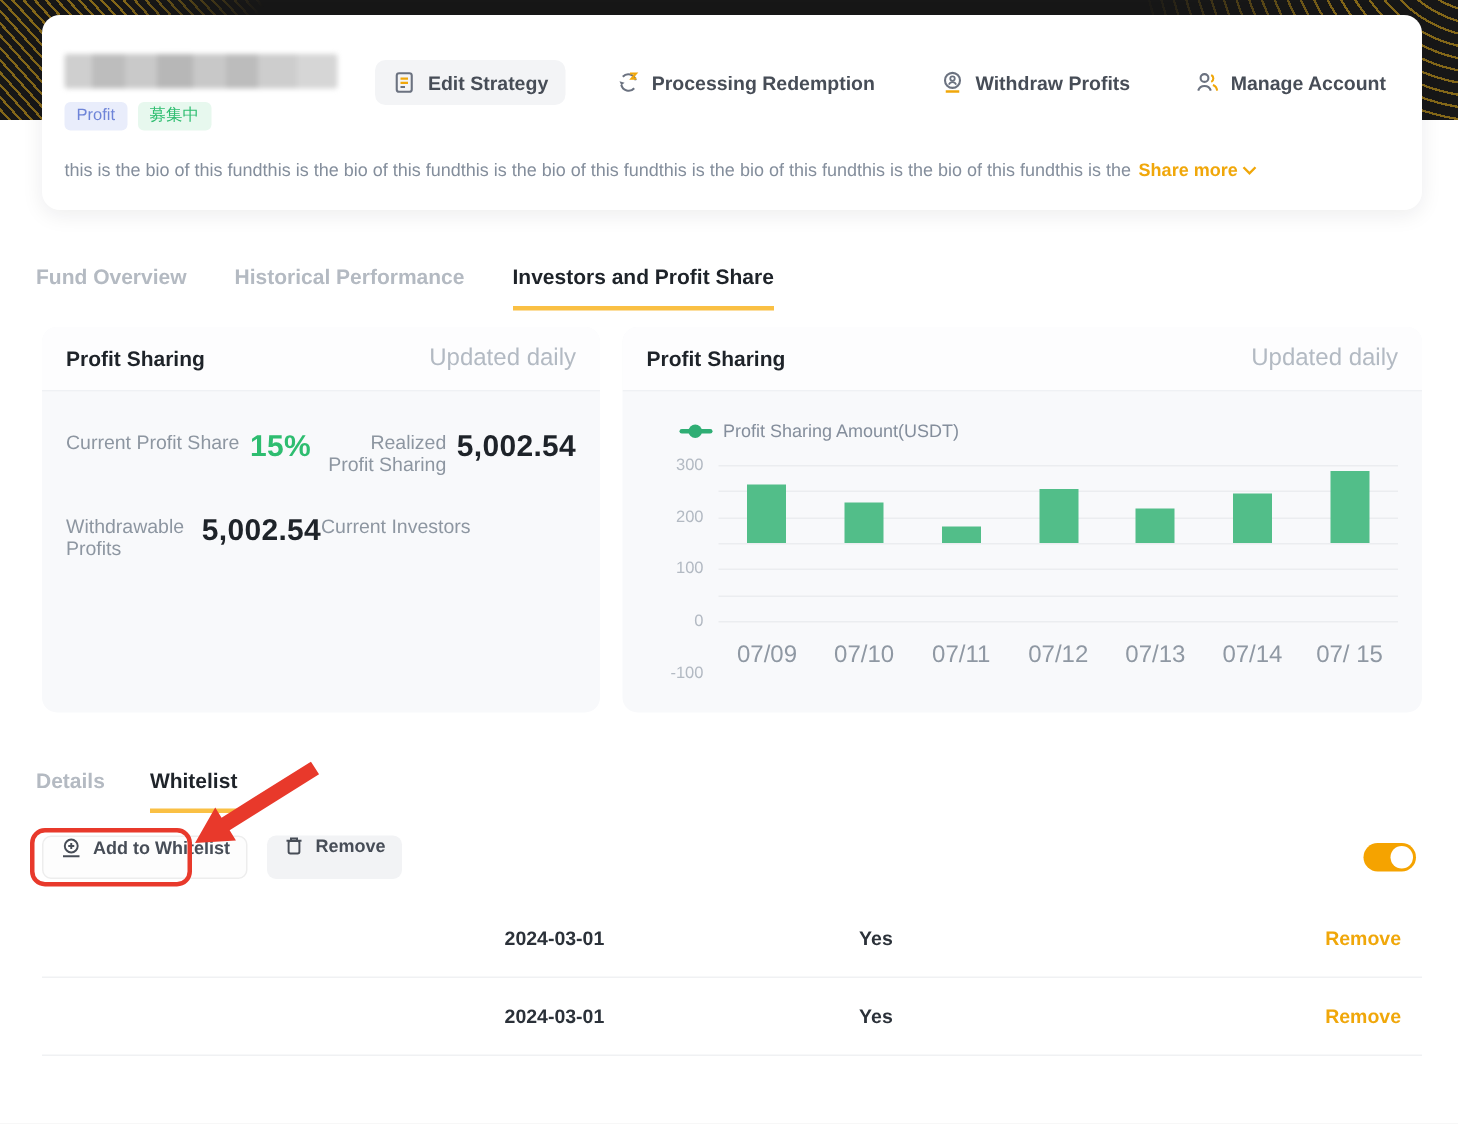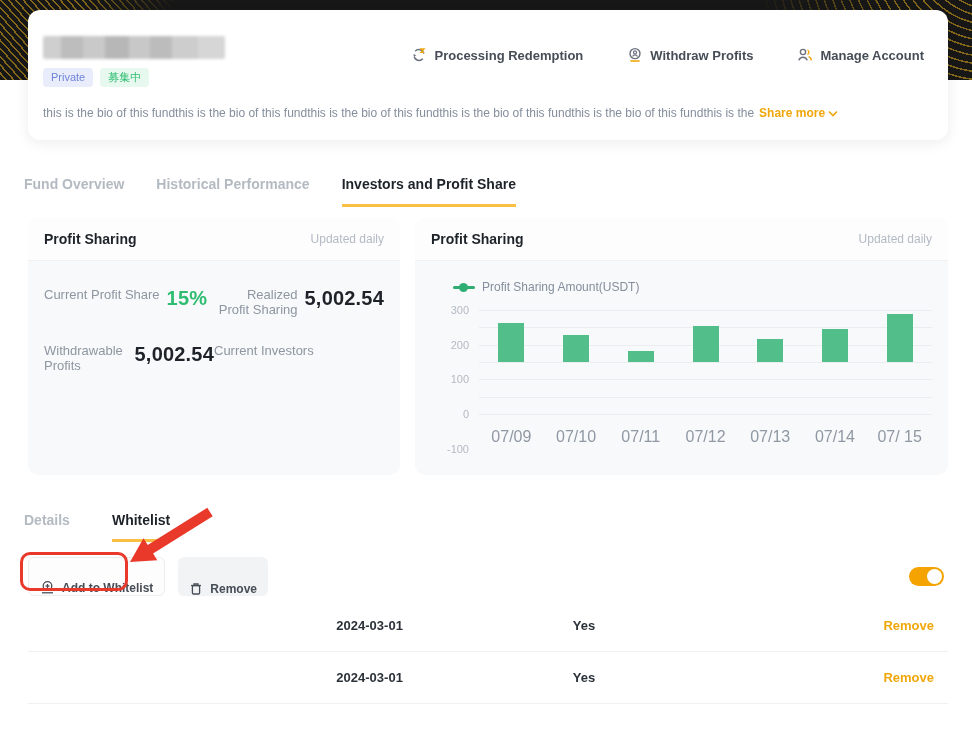--- a/index.html
+++ b/index.html
@@ -37,21 +37,21 @@
   
   .main-tabs { position:absolute; left:24px; top:176px; display:flex; gap:32px; }
   .main-tab { font-size:14px; font-weight:700; color:#b4bac2; padding-bottom:12px; border-bottom:3px solid transparent; cursor:pointer; }
   .main-tab.active { color:#1e2329; border-bottom-color:#fac044; }
 
   
   .card { position:absolute; top:218px; border-radius:10px; background:#f8f9fb; overflow:hidden; }
   .card .card-head { height:43px; background:#fdfdfe; border-bottom:1px solid #eff1f4;
     display:flex; align-items:center; justify-content:space-between; padding:0 16px; }
   .card-title { font-size:14px; font-weight:700; color:#1e2329; }
-  .updated { font-size:12px; color:#b3bac3; }
+  .updated { font-size:16px; color:#b3bac3; }
   .stats-card { left:28px; width:372px; height:257px; }
   .stats-grid { display:grid; grid-template-columns:1fr 1fr; padding:26px 16px 0; row-gap:26px; }
   .stat { display:flex; flex-direction:row; gap:7px; }
   .stat:nth-child(2n) { text-align:right; }
   .stat-label { font-size:13px; color:#8d96a1; }
   .stat-value { font-size:20px; font-weight:700; color:#1e2329; letter-spacing:.2px; }
   .stat-value.green { color:#2ebd70; }
 
   .chart-card { left:415px; width:533px; height:257px; }
   .legend { display:flex; align-items:center; gap:7px; margin:19px 0 0 38px; font-size:12px; color:#848e9c; }
@@ -61,26 +61,26 @@
   .plot { position:relative; height:104px; }
   .gridline { position:absolute; left:0; right:0; height:1px; background:#ebedf0; }
   .ytick { position:absolute; right:calc(100% + 10px); transform:translateY(-6px); font-size:11px; color:#b3bac3; white-space:nowrap; }
   .bar-row { position:absolute; inset:0; display:flex; }
   .bar-slot { flex:1; position:relative; }
   .bar { position:absolute; left:50%; transform:translateX(-50%); width:26px; background:#52be89; }
   .xlabels { display:flex; margin:14px 16px 0 64px; }
   .xlabel { flex:1; text-align:center; font-size:16px; color:#8f98a3; }
 
   
-  .sub-tabs { position:absolute; left:24px; top:512px; display:flex; gap:42px; }
+  .sub-tabs { position:absolute; left:24px; top:512px; display:flex; gap:30px; }
   .sub-tab { font-size:14px; font-weight:700; color:#b4bac2; padding-bottom:11px; border-bottom:3px solid transparent; cursor:pointer; }
   .sub-tab.active { color:#1e2329; border-bottom-color:#fac044; }
 
   .toolbar { position:absolute; left:28px; right:28px; top:557px; display:flex; align-items:center; gap:13px; }
-  .tbtn { display:inline-flex; align-items:flex-end; gap:7px; height:39px; padding:0 11px; border-radius:6px;
+  .tbtn { display:inline-flex; align-items:flex-start; gap:7px; height:29px; padding:0 11px; border-radius:6px;
     border:none; background:#f2f3f5; font-family:inherit; font-size:12px; font-weight:600; color:#474d57; cursor:pointer; }
   .tbtn.add { background:#fdfdfd; border:1px solid #ededed; }
   .toggle { margin-left:auto; width:35px; height:19px; border-radius:10px; background:#f5a300; position:relative; cursor:pointer; }
   .toggle .knob { position:absolute; right:2px; top:2px; width:15px; height:15px; border-radius:50%; background:#fff; }
 
   .wl-table { position:absolute; left:28px; top:600px; width:920px; }
   .t-head { display:grid; grid-template-columns:33% 26.5% 29.5% auto; align-items:center;
     height:38px; background:#f7f8fa; border-radius:4px; padding:0 14px; font-size:12px; color:#a5adb8; }
   .t-head .col-actions { text-align:right; }
   .t-row { display:grid; grid-template-columns:33% 26.5% 29.5% auto; align-items:center;
@@ -103,24 +103,33 @@
 <div class="screen">
 
   <div class="banner">
     <div class="lines-left"></div>
     <div class="lines-right"></div>
   </div>
 
   <div class="header-card">
     <div class="name-blur"></div>
     <div class="badges">
-      <span class="badge private">Private</span>
+      <span class="badge private">Profit</span>
       <span class="badge recruiting">募集中</span>
     </div>
     <div class="header-actions">
+      <button class="hbtn pill">
+        <svg class="icon" width="16" height="16" viewBox="0 0 16 16">
+          <rect x="2.5" y="1.8" width="10" height="12.4" rx="1.6" fill="none" stroke="#6b7280" stroke-width="1.4"></rect>
+          <line x1="5" y1="5.4" x2="10" y2="5.4" stroke="#f0a70a" stroke-width="1.5"></line>
+          <line x1="5" y1="8.2" x2="10" y2="8.2" stroke="#f0a70a" stroke-width="1.5"></line>
+          <line x1="5" y1="11" x2="8" y2="11" stroke="#6b7280" stroke-width="1.4"></line>
+        </svg>
+        <span>Edit Strategy</span>
+      </button>
       <button class="hbtn">
         <svg class="icon" width="16" height="16" viewBox="0 0 16 16">
           <path d="M3.2 9.5a5 5 0 0 0 8.6 2.3" fill="none" stroke="#6b7280" stroke-width="1.4"></path>
           <path d="M12.8 6.5a5 5 0 0 0-8.6-2.3" fill="none" stroke="#6b7280" stroke-width="1.4"></path>
           <path d="M2 7.2l1.2 2.6 2.2-1.7z" fill="#6b7280"></path>
           <path d="M9 2h4l-3 3.4h3.2" fill="none" stroke="#f0a70a" stroke-width="1.4"></path>
         </svg>
         <span>Processing Redemption</span>
       </button>
       <button class="hbtn">

